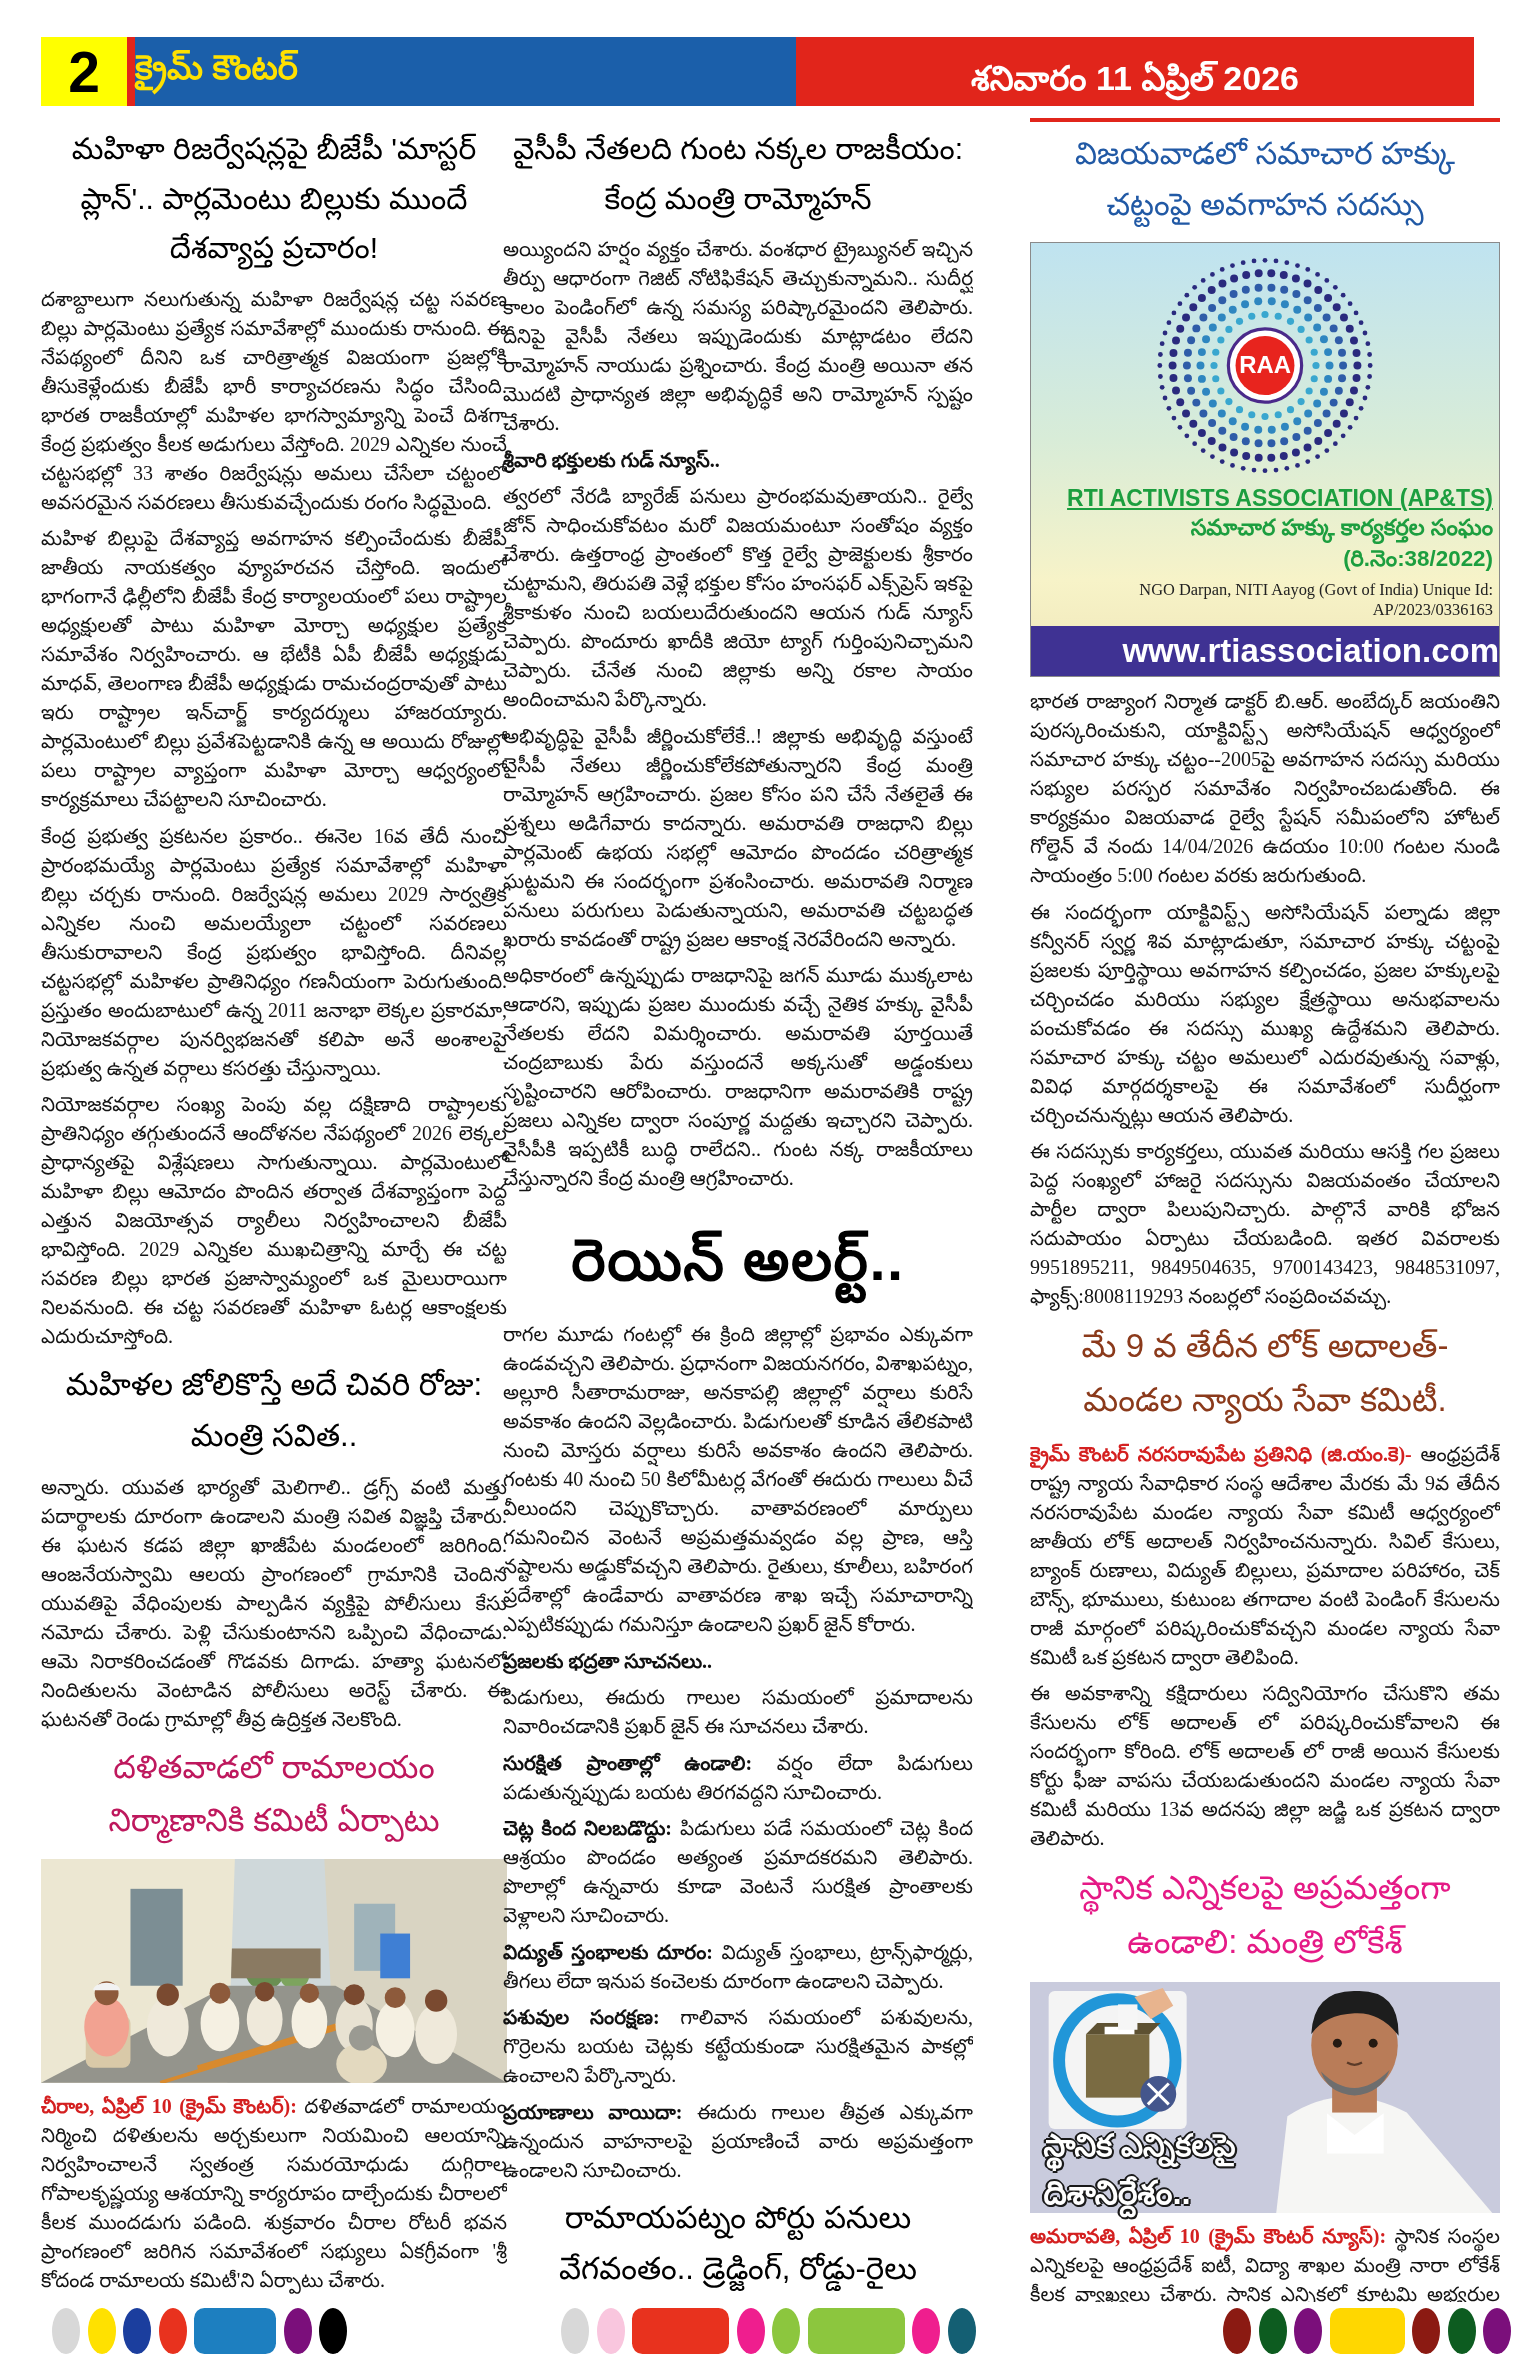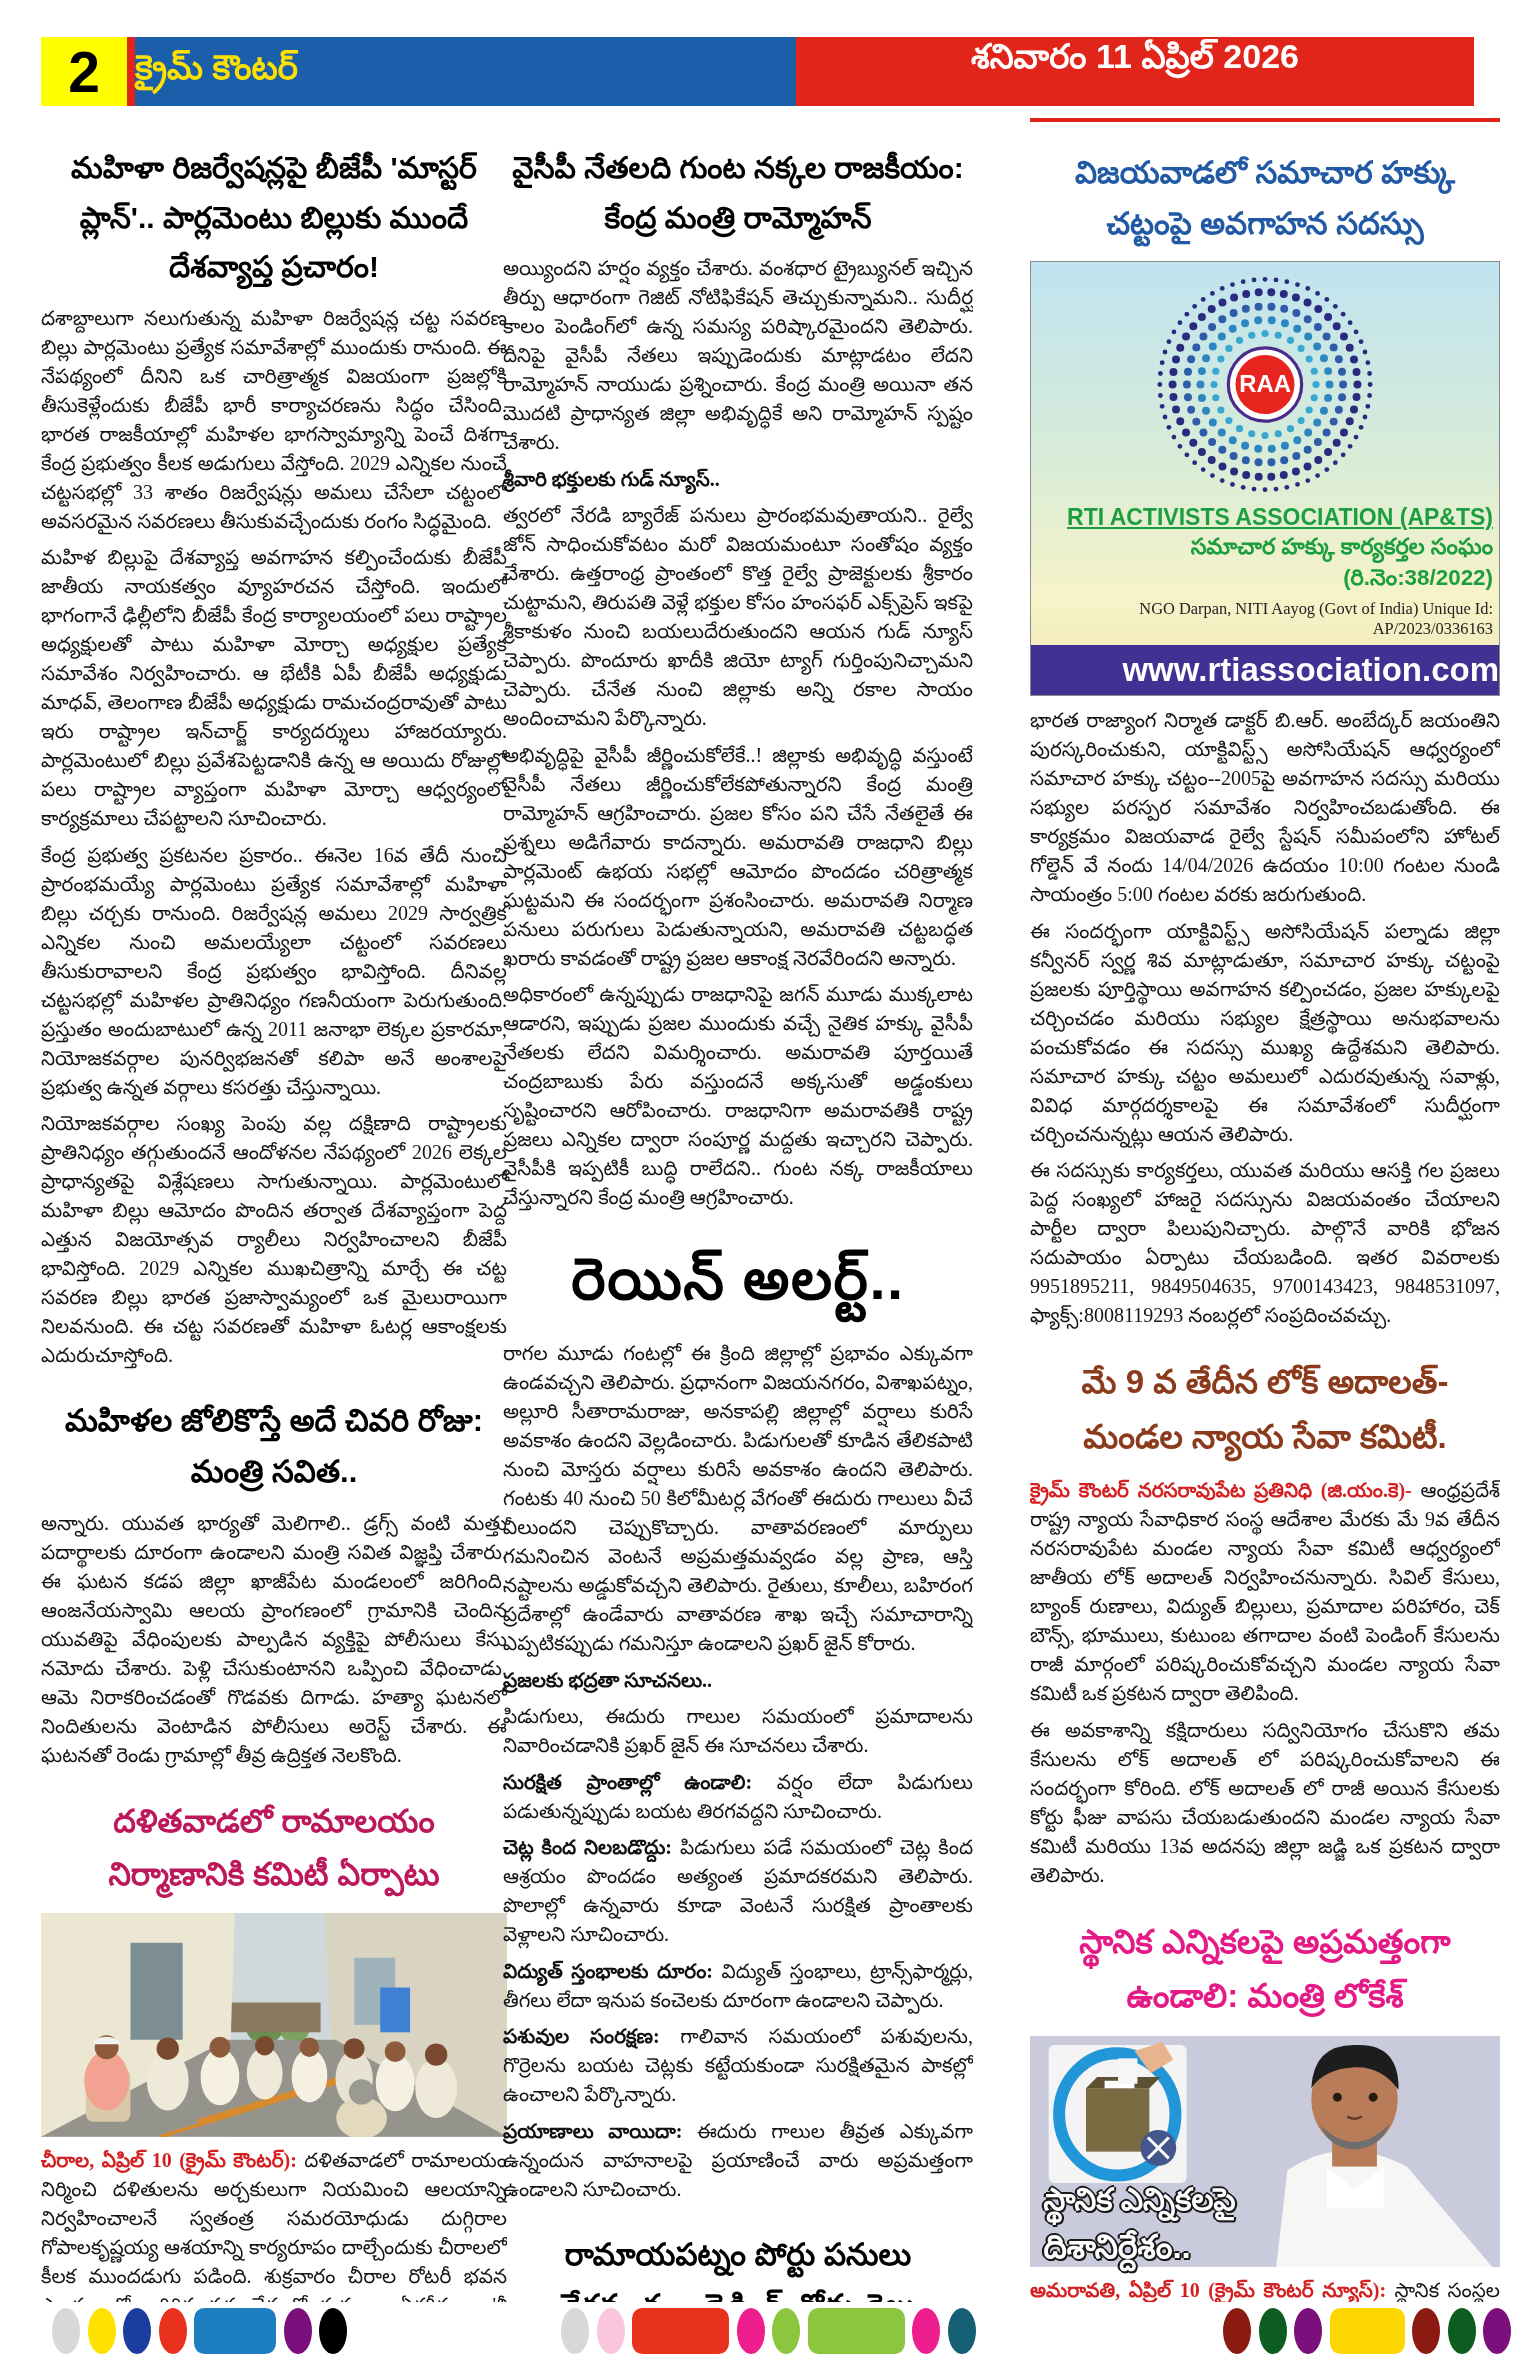--- a/index.html
+++ b/index.html
@@ -8,31 +8,31 @@
 
   
   .hdr-num{position:absolute;left:41px;top:37px;width:86px;height:69px;background:#ffff00;
            display:flex;align-items:center;justify-content:center;
            font-family:"Liberation Sans",sans-serif;font-weight:bold;font-size:57px;color:#000;}
   .hdr-sliver{position:absolute;left:127px;top:37px;width:7.5px;height:69px;background:#e1251b;}
   .hdr-mast{position:absolute;left:135px;top:37px;width:661px;height:69px;background:#1b5faa;
             display:flex;align-items:center;justify-content:flex-start;
             font-family:"Liberation Sans",sans-serif;font-weight:bold;font-size:34px;color:#ffe100;}
   .hdr-date{position:absolute;left:796px;top:37px;width:678px;height:69px;background:#e1251b;
-            display:flex;align-items:flex-start;justify-content:center;
+            display:flex;align-items:flex-end;justify-content:center;
             font-family:"Liberation Sans",sans-serif;font-weight:bold;font-size:34px;color:#ffffff;}
 
   
   .col{position:absolute;top:118px;height:2184px;overflow:hidden;}
   .col-left{left:41px;width:466px;}
   .col-mid{left:503px;width:470px;}
   .col-right{left:1030px;width:470px;}
 
-  .hl{font-family:"Liberation Sans",sans-serif;font-weight:bold;text-align:center;
-      line-height:1.65;margin:25px 0 12px;}
+  .hl{font-family:"Liberation Sans",sans-serif;font-weight:normal;text-align:center;
+      line-height:1.65;margin:6px 0 12px;}
   .hl-black{font-size:30px;color:#000000;}
   .hl-black2{font-size:31px;color:#000000;}
   .hl-blue{font-size:31px;color:#2159a5;}
   .hl-purple{font-size:32px;color:#be185d;}
   .hl-brown{font-size:33px;color:#8b3a1b;}
   .hl-pink{font-size:33px;color:#e51a86;}
   .hl-rain{font-size:58px;letter-spacing:1.5px;color:#000;margin:19.4px 0 12px;font-weight:bold;}
 
   .para{font-size:20px;line-height:1.45;text-align:justify;margin:0 0 7.5px;}
   .lead-bold{font-weight:bold;color:#111;}

